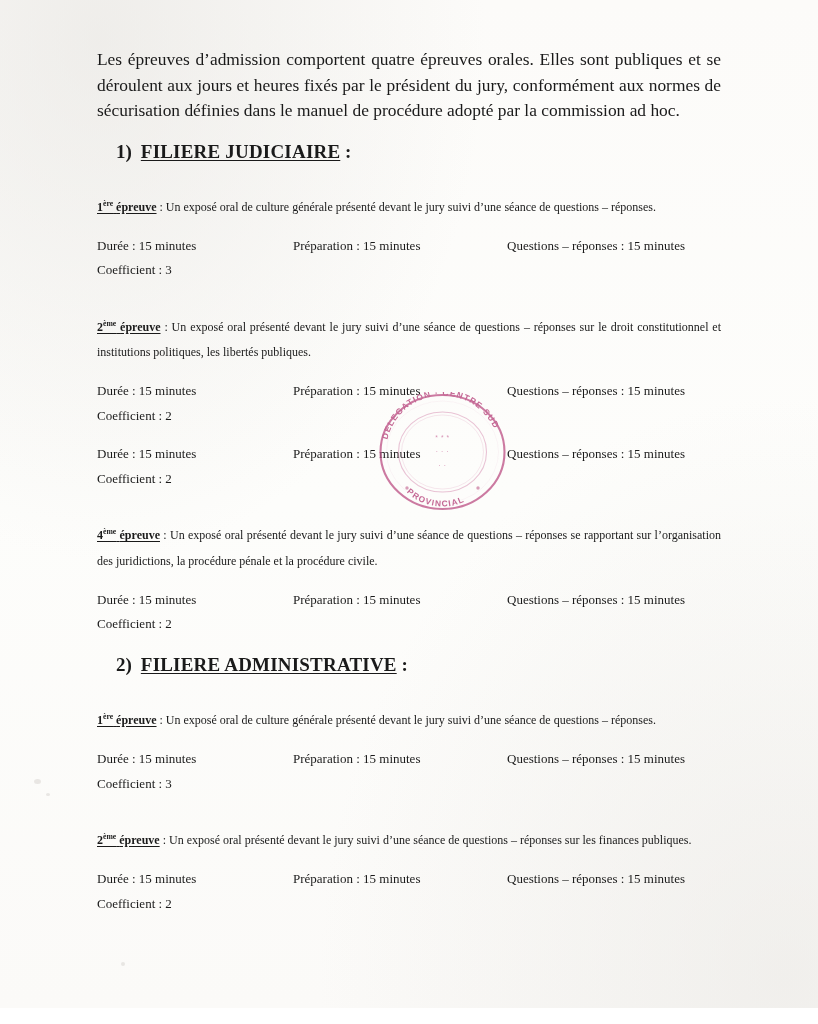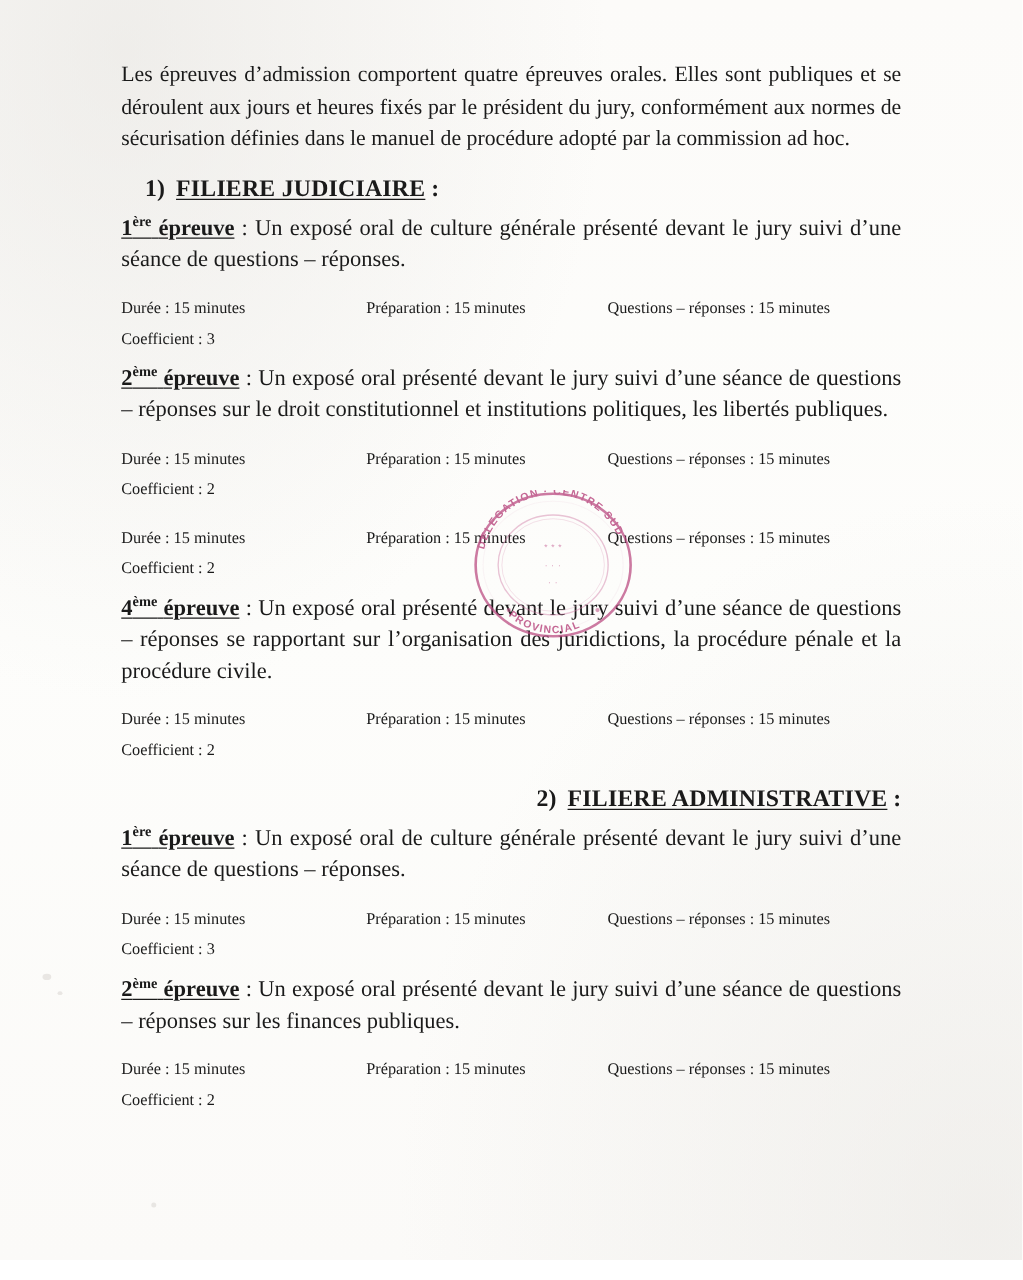--- a/index.html
+++ b/index.html
@@ -53,22 +53,22 @@
   .section-head .num {
     font-weight: bold;
     margin-right: 9px;
   }
   .section-head .ttl {
     text-decoration: underline;
     text-underline-offset: 2px;
     letter-spacing: 0.2px;
   }
   .epreuve {
-    margin-top: 7px;
-    font-size: 18px;
+    margin-top: 32px;
+    font-size: 12px;
     line-height: 25.2px;
     text-align: justify;
     text-justify: inter-word;
   }
   .epreuve .tag {
     font-weight: bold;
     text-decoration: underline;
     text-underline-offset: 2px;
   }
   .epreuve .tag sup {
@@ -81,21 +81,21 @@
     font-size: 13px;
     line-height: 24.5px;
   }
   .meta-row {
     position: relative;
     height: 24.5px;
     white-space: nowrap;
   }
   .meta-row .c1 { position: absolute; left: 0px; }
   .meta-row .c2 { position: absolute; left: 196px; }
-  .meta-row .c3 { position: absolute; left: 389px; }
+  .meta-row .c3 { position: absolute; left: 410px; }
   .coef { white-space: nowrap; }
 
   
   .stamp {
     position: absolute;
     left: 376px;
     top: 392px;
     width: 133px;
     height: 120px;
     pointer-events: none;
@@ -179,21 +179,21 @@
     </p>
     <div class="meta">
       <div class="meta-row">
         <span class="c1">Durée : 15 minutes</span>
         <span class="c2">Préparation : 15 minutes</span>
         <span class="c3">Questions – réponses : 15 minutes</span>
       </div>
       <div class="coef">Coefficient : 2</div>
     </div>
 
-    <div class="section-head" style="text-align:right;">
+    <div class="section-head" style="">
       <span class="num">2)</span><span class="ttl">FILIERE ADMINISTRATIVE</span> <span>:</span>
     </div>
 
     <p class="epreuve">
       <span class="tag"><span>1</span><sup>ère</sup> <span>épreuve</span></span> <span>:</span> <span>Un exposé oral de culture générale présenté devant le jury suivi d’une séance de questions – réponses.</span>
     </p>
     <div class="meta">
       <div class="meta-row">
         <span class="c1">Durée : 15 minutes</span>
         <span class="c2">Préparation : 15 minutes</span>

